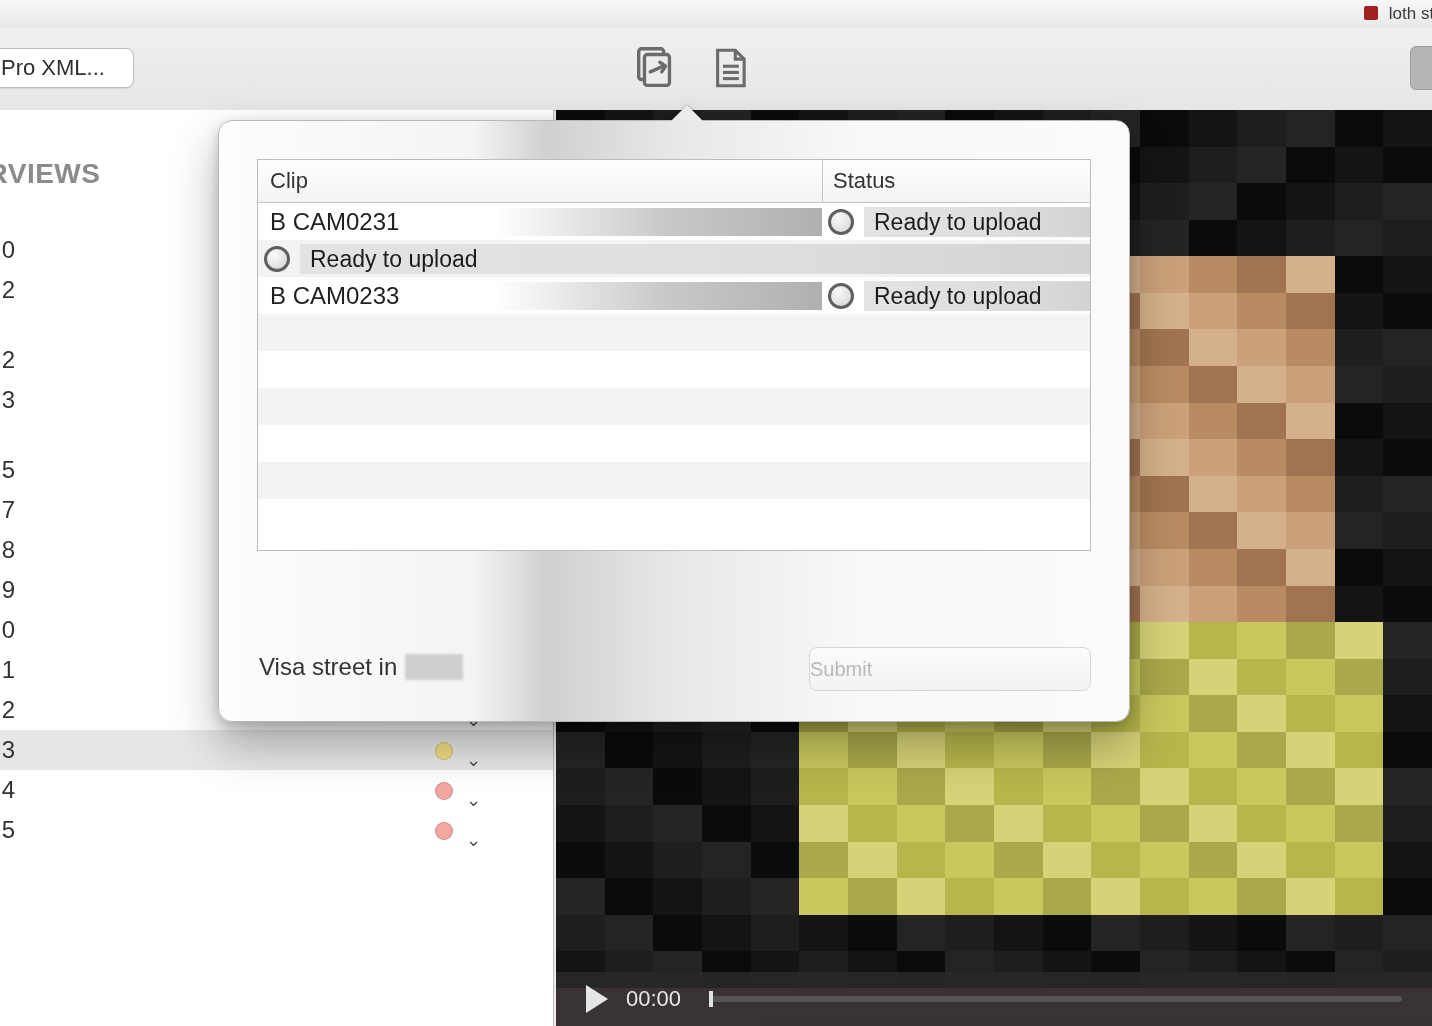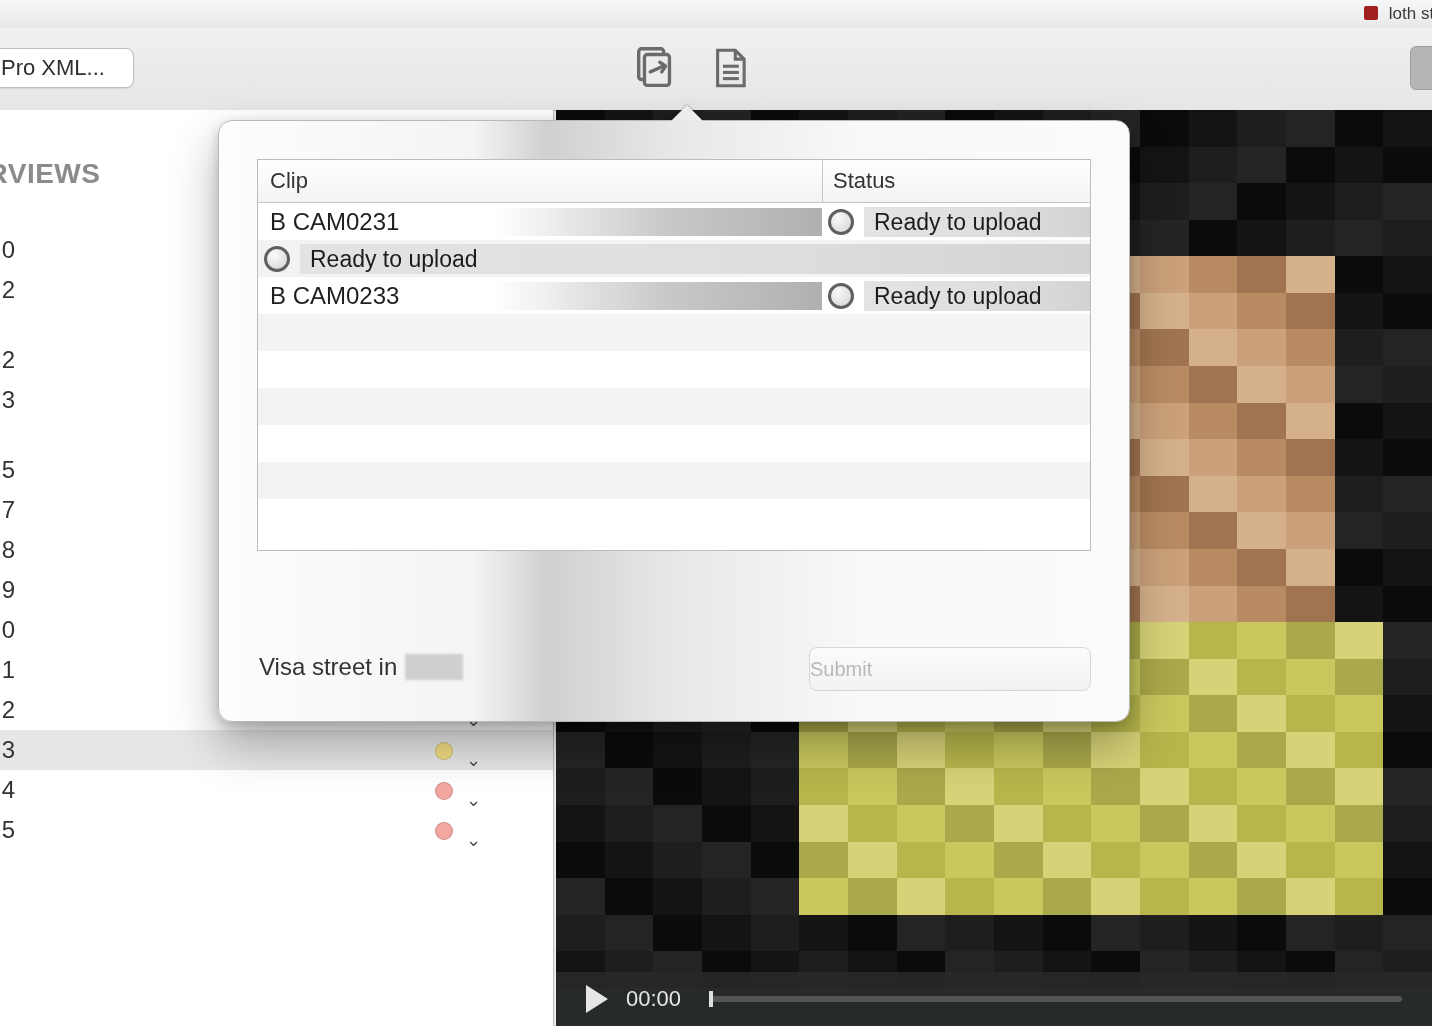--- a/index.html
+++ b/index.html
@@ -132,21 +132,21 @@
   .dot.red    { background:#f4a6a0; }
   .side-row .chev {
     position:absolute; right:72px; top:10px;
     color:#4a4a4a; font-size:18px;
   }
 
   
   .video-panel {
     position: absolute;
     top: 110px; left: 556px; right:0; bottom:0;
-    background: #14532d;
+    background: #f9a8d4;
     overflow:hidden;
   }
   .pixelated {
     position:absolute; top:0; left:0; right:0; bottom:38px;
     display:grid;
     grid-template-columns: repeat(18, 1fr);
     grid-template-rows: repeat(24, 1fr);
   }
   .pixelated div { }
   .video-controls {

